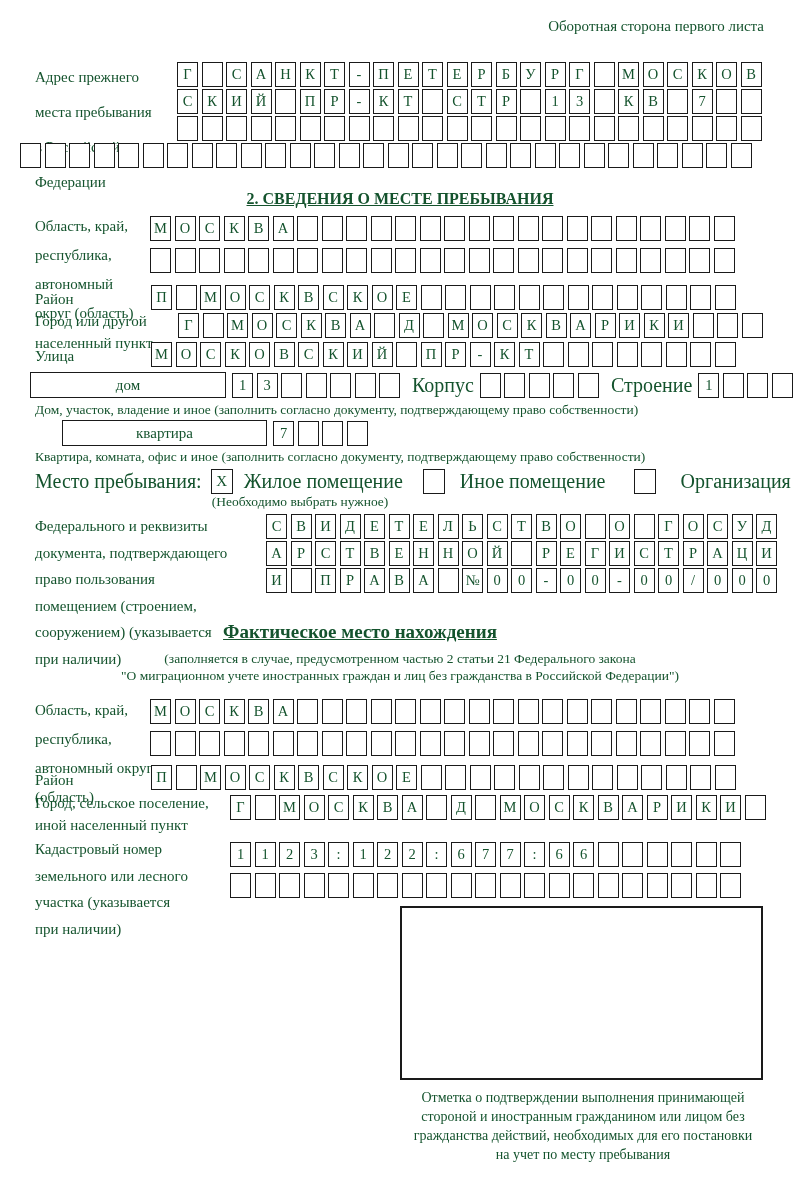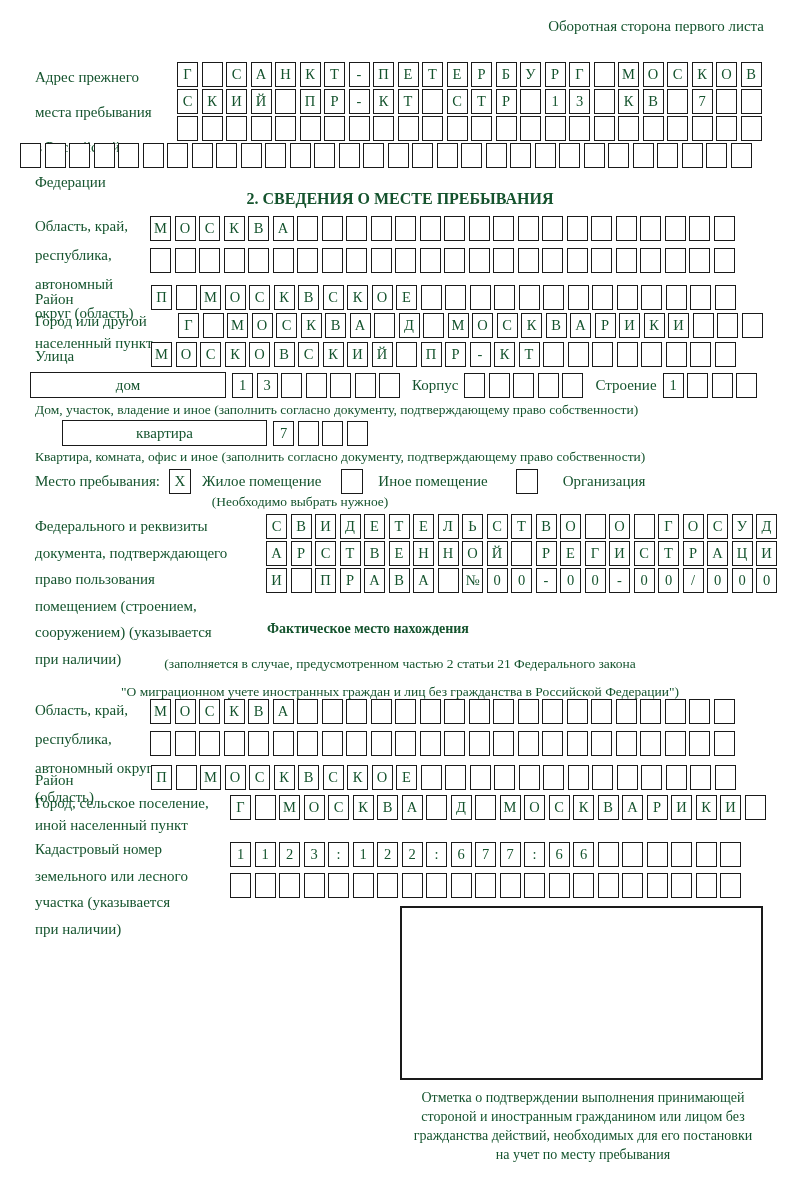--- a/index.html
+++ b/index.html
@@ -5,42 +5,42 @@
   html,body{margin:0;padding:0;background:#e8e8e8;}
   .sheet{
     position:relative;width:800px;height:1180px;background:#ffffff;
     font-family:"Liberation Serif","DejaVu Serif",serif;color:#14532d;
     margin:0 auto;overflow:hidden;
   }
   .abs{position:absolute;}
   .label{font-size:15px;line-height:24px;white-space:pre-line;}
   .caption{font-size:13px;}
   .center{text-align:center;}
-  .bold{font-weight:bold;}
+  .bold{font-weight:bold;text-decoration:underline;}
   .cellrow{display:flex;gap:3.5px;}
   .cell{
     box-sizing:border-box;width:21px;height:25px;border:1.6px solid #1a1a1a;
     display:flex;align-items:center;justify-content:center;
     font-size:14.5px;background:#fff;flex:0 0 auto;
   }
   .cbox{
     box-sizing:border-box;width:22px;height:25px;border:1.6px solid #1a1a1a;
     display:inline-flex;align-items:center;justify-content:center;font-size:15px;
   }
   .widebox{
     box-sizing:border-box;border:1.6px solid #1a1a1a;height:26px;
     display:flex;align-items:center;justify-content:center;font-size:15px;
   }
   .inline-row{display:flex;align-items:center;}
-  .inline-label{font-size:15px;white-space:nowrap;}
+  .inline-label{font-size:20px;white-space:nowrap;}
   .lh27{line-height:35px;}
   .lh29{line-height:29px;}
   .lh26{line-height:26.5px;}
   .lh22{line-height:22px;}
-  .lh21{line-height:28px;white-space:pre-line;}
+  .lh21{line-height:17px;white-space:pre-line;}
   .lh19{line-height:19px;white-space:pre-line;}
   .stampbox{box-sizing:border-box;border:2px solid #1a1a1a;background:#fff;}
 </style>
 </head>
 <body>
 
 <div class="sheet">
 
   <div class="abs" style="top:18px;right:36px;font-size:15px;">Оборотная сторона первого листа</div>
 
@@ -423,21 +423,21 @@
       <span class="cell">0</span>
       <span class="cell">-</span>
       <span class="cell">0</span>
       <span class="cell">0</span>
       <span class="cell">/</span>
       <span class="cell">0</span>
       <span class="cell">0</span>
       <span class="cell">0</span>
     </div>
 
-  <div class="abs center bold" style="top:621px;left:8px;width:720px;font-size:14px;">Фактическое место нахождения</div>
+  <div class="abs center bold" style="top:621px;left:0;width:720px;font-size:19px;">Фактическое место нахождения</div>
   <div class="abs center lh21" style="top:650px;left:0;width:800px;font-size:13.5px;">(заполняется в случае, предусмотренном частью 2 статьи 21 Федерального закона
 "О миграционном учете иностранных граждан и лиц без гражданства в Российской Федерации")</div>
 
   <div class="abs label lh29" style="top:696px;left:35px;width:140px;">Область, край,
 республика,
 автономный округ
 (область)</div>
   <div class="abs cellrow" style="top:699px;left:150px;">
       <span class="cell">М</span>
       <span class="cell">О</span>

